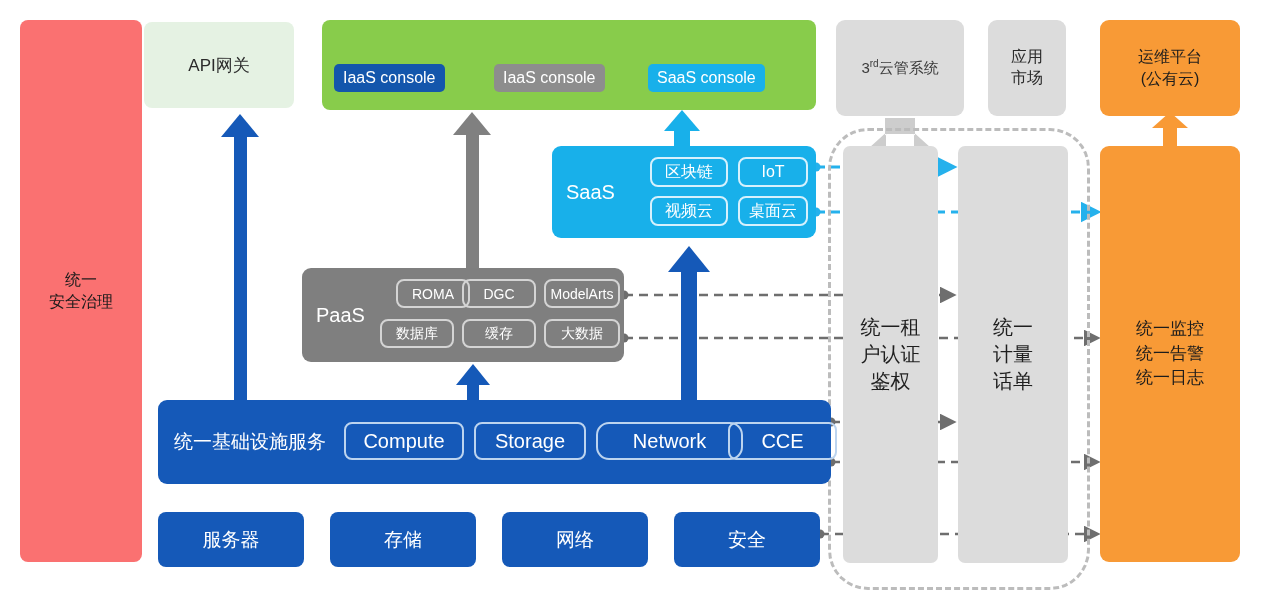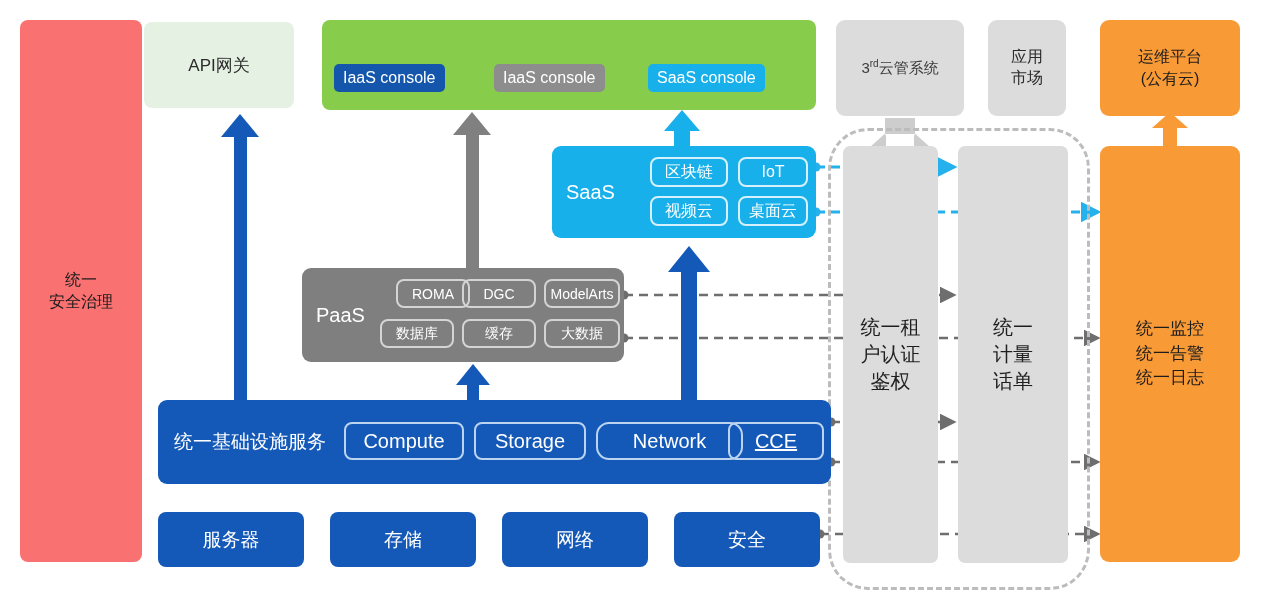--- a/index.html
+++ b/index.html
@@ -110,21 +110,21 @@
   }
   #infra-label{position:absolute;left:16px;top:50%;transform:translateY(-50%);color:#fff;font-size:19px;}
   .infra-chip{
     position:absolute;top:22px;height:38px;border:2px solid #bcd4ef;border-radius:8px;
     display:flex;align-items:center;justify-content:center;color:#fff;font-size:20px;
     box-sizing:border-box;
   }
   #infra-c0{left:186px;width:120px;}
   #infra-c1{left:316px;width:112px;}
   #infra-c2{left:438px;width:147px;border-radius:13px;}
-  #infra-c3{left:570px;width:96px;text-decoration:underline;}
+  #infra-c3{left:570px;width:109px;}
 
   
   .res-box{
     top:512px;height:55px;background:#1559b8;border-radius:8px;
     color:#fff;font-size:19px;
   }
   #res-0{left:158px;width:146px;}
   #res-1{left:330px;width:146px;}
   #res-2{left:502px;width:146px;}
   #res-3{left:674px;width:146px;}

